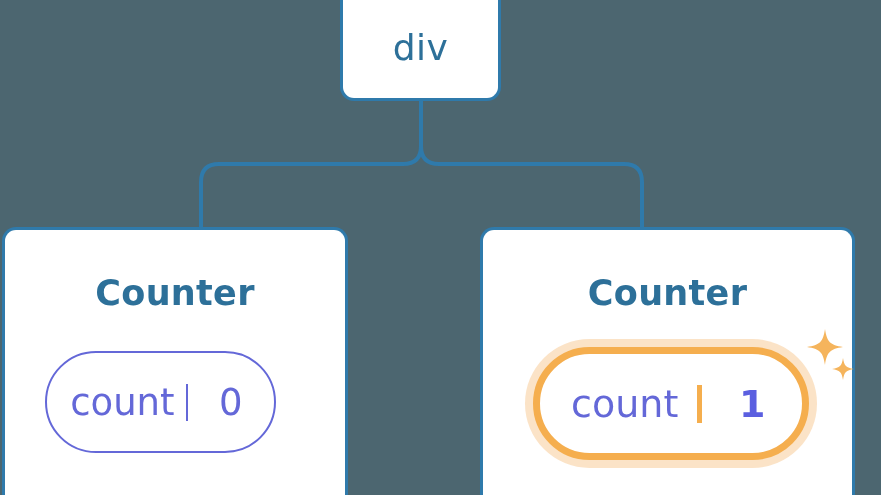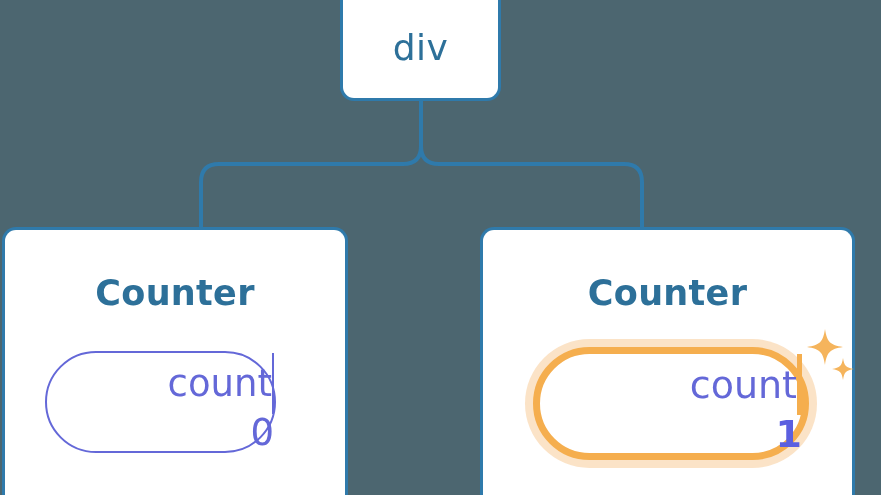--- a/index.html
+++ b/index.html
@@ -88,23 +88,22 @@
     line-height: 1;
     letter-spacing: 0.3px;
     font-weight: bold;
   }
 
   
   .pill {
     position: absolute;
     box-sizing: border-box;
     display: flex;
-    align-items: flex-end;
+    align-items: center;
     background: #ffffff;
-    flex-direction: column;
   }
 
   .pill-normal {
     left: 40px;
     top: 121px;
     width: 231px;
     height: 102px;
     border: 2px solid #6468d8;
     border-radius: 51px;
   }

